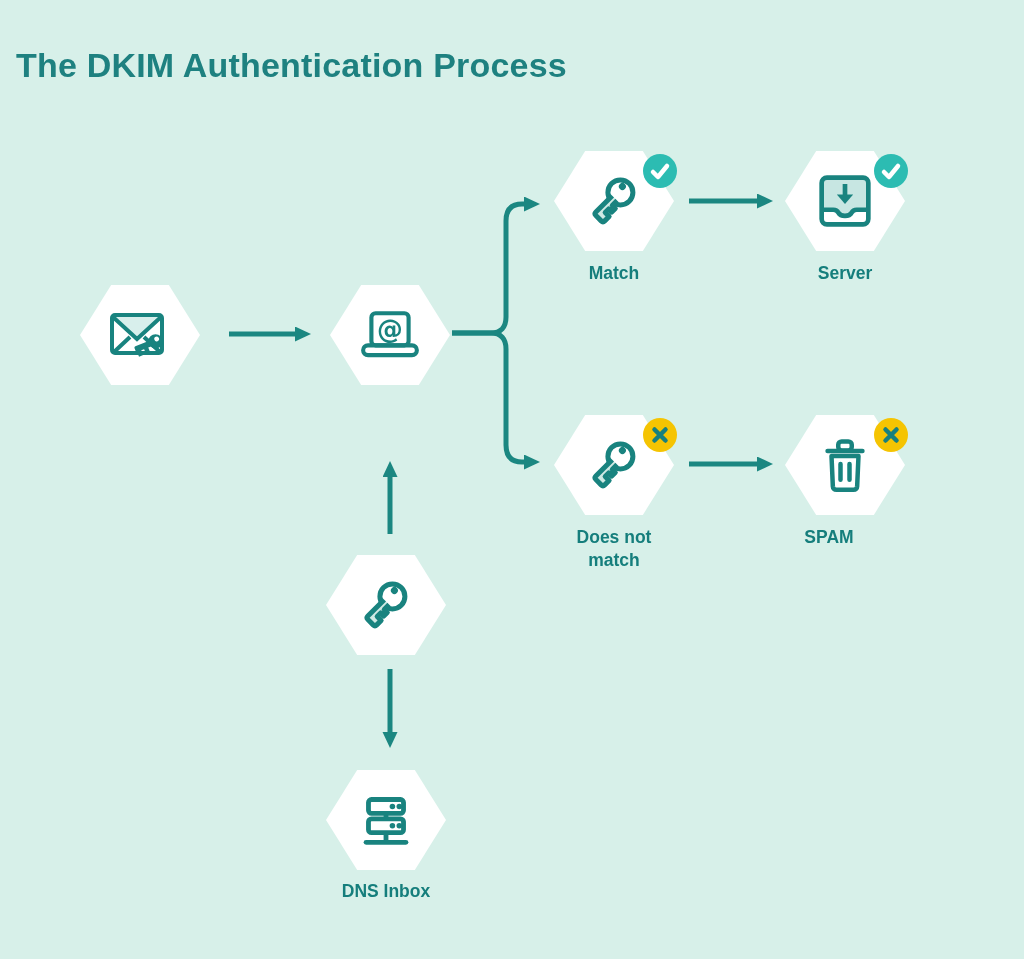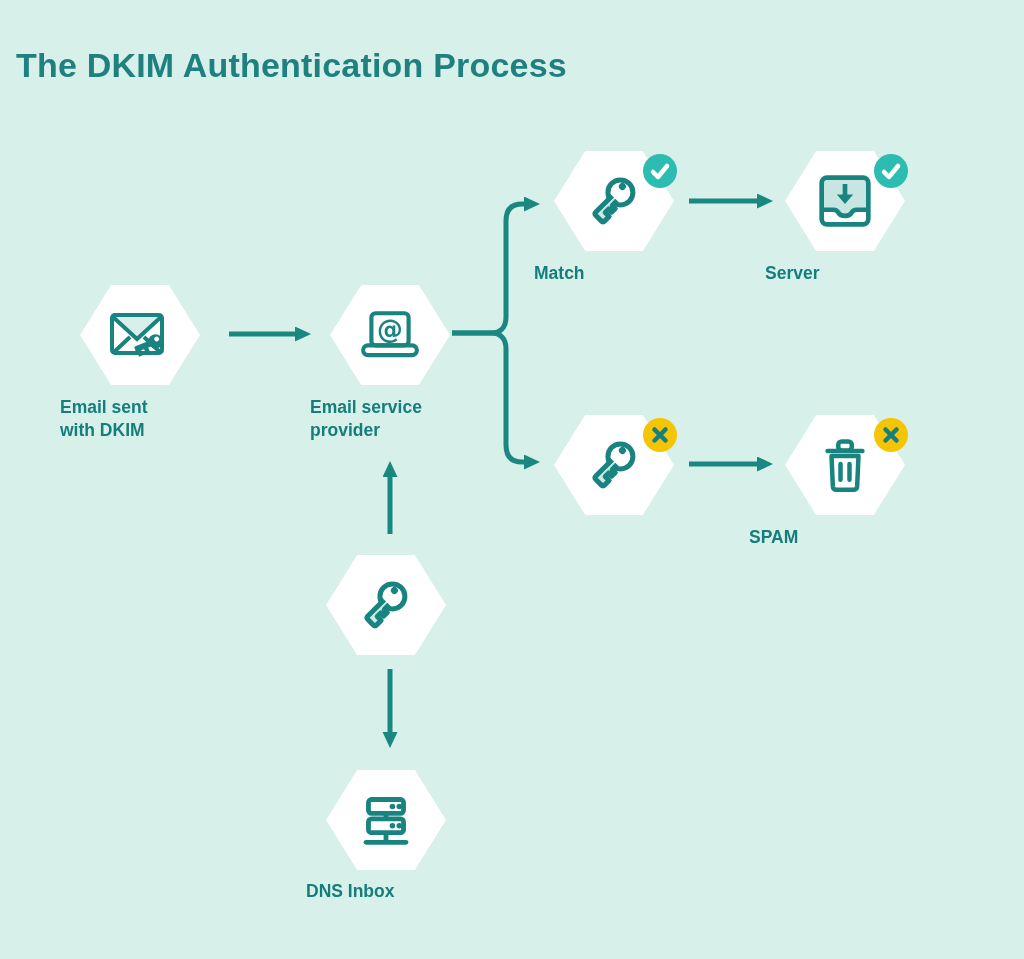--- a/index.html
+++ b/index.html
@@ -30,21 +30,21 @@
     clip-path:polygon(0% 50%, 26% 0%, 74% 0%, 100% 50%, 74% 100%, 26% 100%);
     display:flex;align-items:center;justify-content:center;
   }
   .badge{
     position:absolute;left:89px;top:3px;width:34px;height:34px;border-radius:50%;
     display:flex;align-items:center;justify-content:center;
   }
   .badge.teal{background:var(--badge-teal);}
   .badge.yellow{background:var(--badge-yellow);}
   .label{
-    position:absolute;width:160px;
+    position:absolute;width:160px;text-align:center;
     font-size:17.5px;font-weight:bold;line-height:1.32;color:var(--teal-text);
   }
   .overlay{position:absolute;left:0;top:0;pointer-events:none;}
   svg{display:block;}
   .st{stroke:var(--teal-stroke);stroke-width:4;fill:none;}
   .tf{fill:var(--teal-stroke);}
 </style>
 </head>
 <body>
 
@@ -79,32 +79,30 @@
         <g transform="translate(41,37) rotate(-22)">
           <circle cx="7" cy="0" r="7.2" class="tf"></circle>
           <rect x="-15" y="-3" width="18" height="6" rx="1.5" class="tf"></rect>
           <rect x="-14" y="2" width="4.5" height="6" class="tf"></rect>
           <rect x="-6.5" y="2" width="4.5" height="5" class="tf"></rect>
           <circle cx="9" cy="-1.8" r="2.4" fill="#ffffff"></circle>
         </g>
       </svg>
     </div>
   </div>
-  <div class="label" style="left:60px;top:396px">Email sent<br>with DKIM</div>
 
   <div class="node" style="left:330px;top:285px">
     <div class="hex">
       <svg width="62" height="54" viewBox="0 0 60 52">
         <rect x="12" y="5" width="36" height="31" rx="4" fill="#cfe9e4" class="st"></rect>
         <text x="30" y="29" text-anchor="middle" font-size="25" font-weight="bold" fill="#19837f" font-family="DejaVu Sans, sans-serif">@</text>
         <rect x="4" y="36" width="52" height="9.5" rx="4.7" fill="#ffffff" class="st" stroke-width="3.6"></rect>
       </svg>
     </div>
   </div>
-  <div class="label" style="left:310px;top:396px">Email service<br>provider</div>
 
   <div class="node" style="left:554px;top:151px">
     <div class="hex">
       <svg width="60" height="60" viewBox="0 0 48 48">
         <g transform="rotate(-45 24 24)">
           <circle cx="32.5" cy="22.75" r="10" fill="#cfe9e4" class="st"></circle>
           <path d="M26,20 H7.5 Q5.5,20 5.5,22 V28 Q5.5,30 7.5,30 H12.5 V25.5 H16.5 V29 H20.5 V25.5 H26 Z" fill="#cfe9e4"></path>
           <path d="M26,20 H7.5 Q5.5,20 5.5,22 V28 Q5.5,30 7.5,30 H12.5 V25.5 H16.5 V29 H20.5 V25.5 H26" class="st" stroke-width="3.6" stroke-linejoin="round"></path>
           <circle cx="37" cy="20.5" r="2.8" class="tf"></circle>
         </g>
@@ -147,20 +145,21 @@
           <circle cx="37" cy="20.5" r="2.8" class="tf"></circle>
         </g>
       </svg>
     </div>
     <div class="badge yellow">
       <svg width="34" height="34" viewBox="0 0 34 34">
         <path d="M11.5,11.5 L22.5,22.5 M22.5,11.5 L11.5,22.5" stroke="#17807e" stroke-width="4.5" stroke-linecap="round"></path>
       </svg>
     </div>
   </div>
+  <div class="label" style="left:534px;top:526px">Does not<br>match</div>
 
   <div class="node" style="left:785px;top:415px">
     <div class="hex">
       <svg width="54" height="58" viewBox="0 0 48 50">
         <rect x="18" y="4" width="12" height="8" rx="3" fill="#ffffff" class="st" stroke-width="3.5"></rect>
         <path d="M8.5,12.5 H39.5" class="st" stroke-width="4.5" stroke-linecap="round"></path>
         <path d="M12,17 H36 L34.8,44 Q34.6,47 31.5,47 H16.5 Q13.4,47 13.2,44 Z" fill="#cfe9e4" class="st" stroke-linejoin="round"></path>
         <path d="M20,24 V38 M28,24 V38" class="st" stroke-width="3.8" stroke-linecap="round"></path>
       </svg>
     </div>

